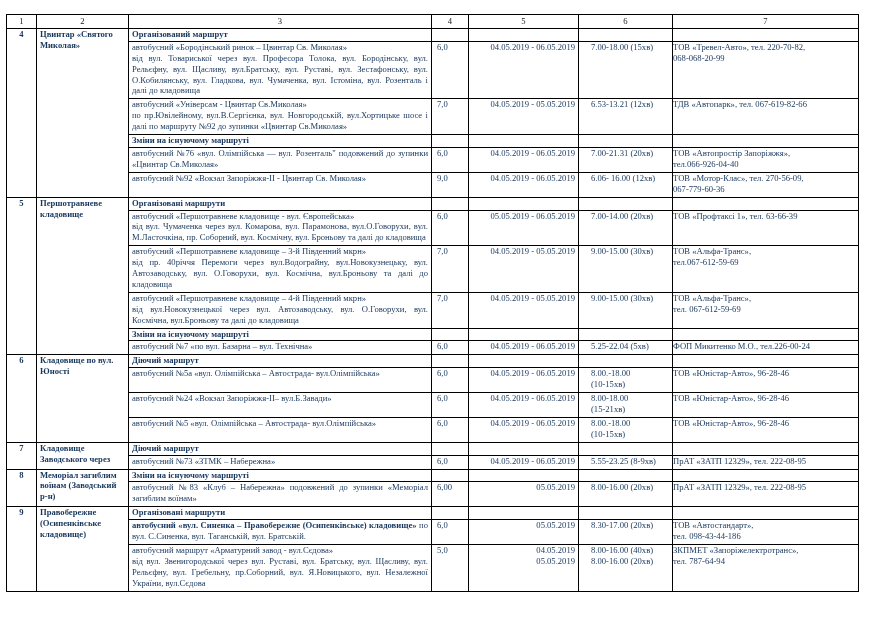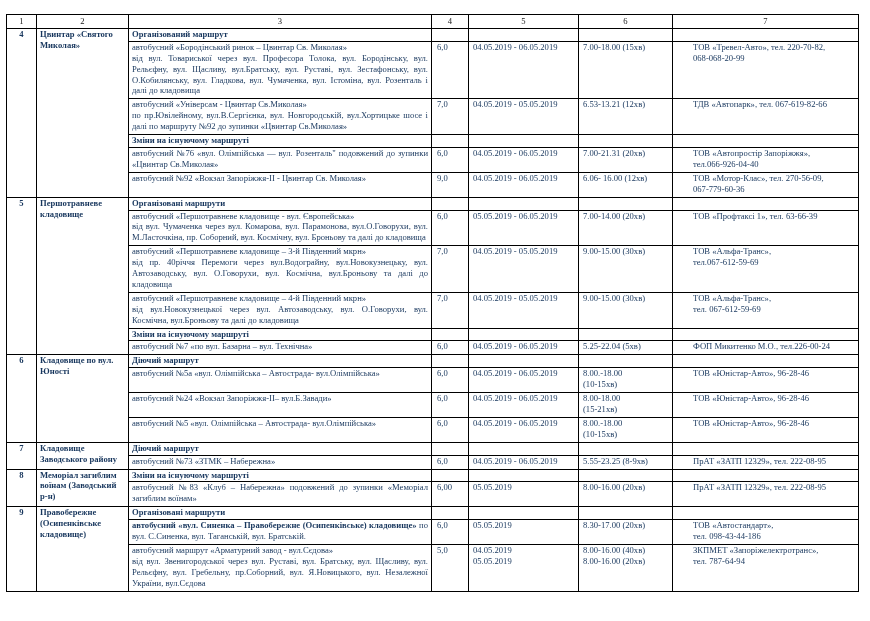--- a/index.html
+++ b/index.html
@@ -19,23 +19,23 @@
     line-height:10.9px;
     word-wrap:break-word;
   }
   td.colnum { text-align:center; color:#1a1a1a; padding:1px 2px; }
   td.num  { text-align:center; font-weight:bold; }
   td.cem  { font-weight:bold; }
   td.sec-header { text-align:left; font-weight:bold; padding-bottom:1px; }
   .rt-title { font-weight:normal; }
   .rt-desc  { text-align:justify; }
   td.dist { padding-left:5px; }
-  td.dates { padding-left:4px; white-space:pre-line; }
-  td.time  { padding-left:4px; white-space:pre-line; }
-  td.oper  { padding-left:20px; white-space:pre-line; }
+  td.dates { padding-left:4px; white-space:pre-line;text-align:right; }
+  td.time  { padding-left:12px; white-space:pre-line; }
+  td.oper  { padding-left:0; white-space:pre-line; }
 </style>
 </head>
 <body>
 
 <div class="page">
   <table class="routes">
     <colgroup>
       <col style="width:30px">
         <col style="width:92px">
         <col style="width:303px">
@@ -202,21 +202,21 @@
             <div class="rt-desc">автобусний №5 «вул. Олімпійська – Автострада- вул.Олімпійська»</div>
           </td>
           <td class="dist">6,0</td>
           <td class="dates">04.05.2019 - 06.05.2019</td>
           <td class="time">8.00.-18.00
 (10-15хв)</td>
           <td class="oper">ТОВ «Юністар-Авто», 96-28-46</td>
         </tr>
         <tr>
           <td class="num" rowspan="2">7</td>
-          <td class="cem" rowspan="2">Кладовище Заводського району</td>
+          <td class="cem" rowspan="2">Кладовище Заводського через</td>
           <td class="sec-header">Діючий маршрут</td>
           <td class="dist"></td>
           <td class="dates"></td>
           <td class="time"></td>
           <td class="oper"></td>
         </tr>
         <tr>
           <td>
             <div class="rt-desc">автобусний №73 «ЗТМК – Набережна»</div>
           </td>

